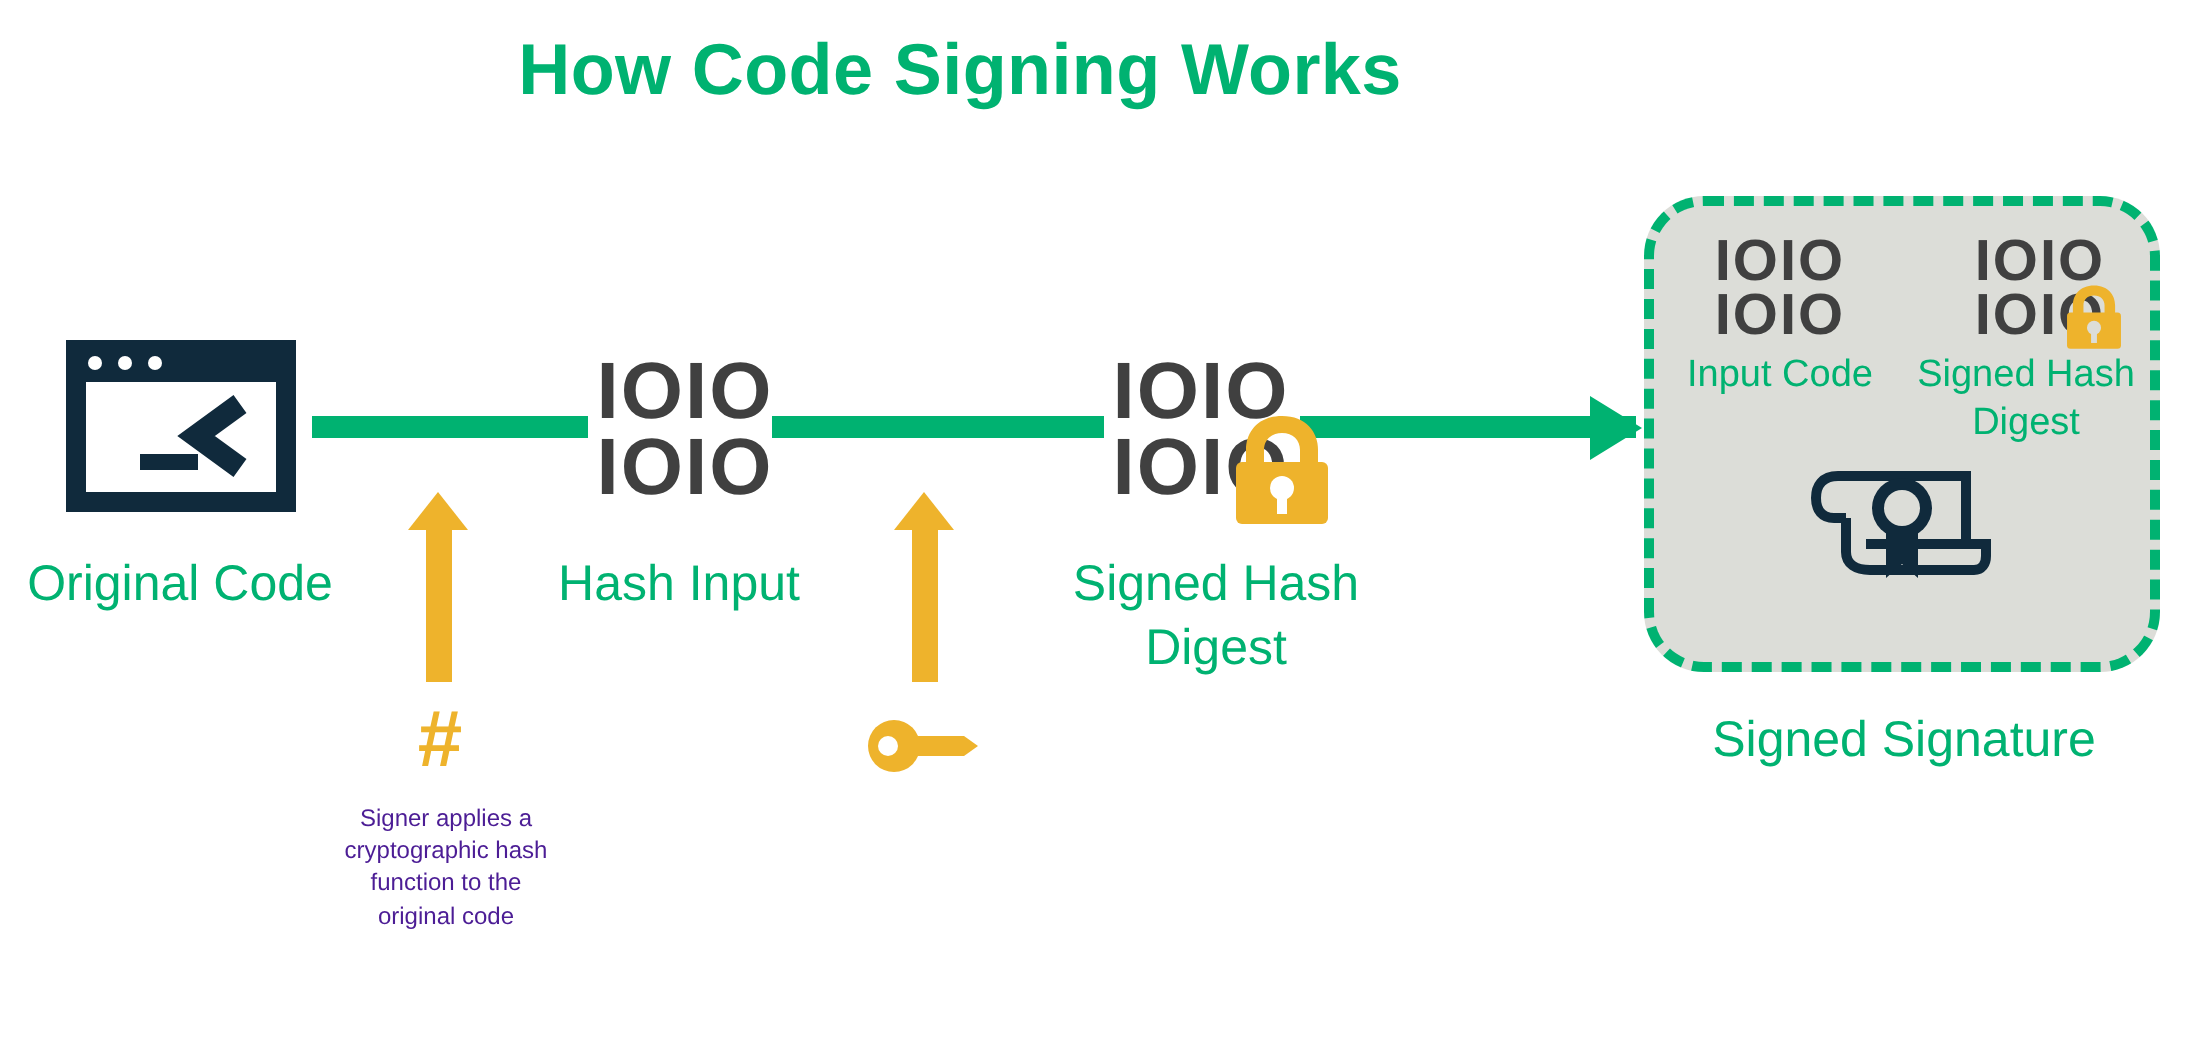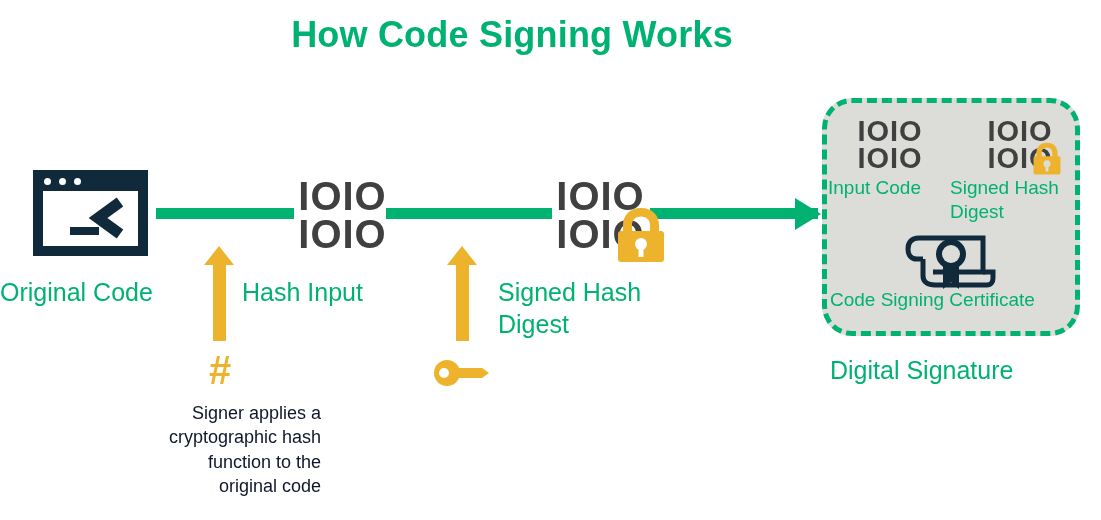--- a/index.html
+++ b/index.html
@@ -23,37 +23,36 @@
   #title {
     position: absolute;
     left: 0;
     top: 14px;
     width: 960px;
     text-align: center;
     font-size: 36px;
     font-weight: bold;
     color: #00b271;
     letter-spacing: 0.2px;
-    margin-left: 32px;
   }
 
   
   .glabel {
     position: absolute;
     color: #00b271;
     font-size: 25px;
-    text-align: left;
+    text-align: center;
     line-height: 1.28;
     white-space: pre-line;
   }
   .caption {
     position: absolute;
-    color: #0f172a;
-    font-size: 18px;
-    text-align: right;
+    color: #4c1d95;
+    font-size: 12px;
+    text-align: center;
     line-height: 1.35;
     white-space: pre-line;
   }
 
   
   .binary {
     position: absolute;
     color: #404040;
     font-weight: bold;
     line-height: 0.94;
@@ -245,17 +244,16 @@
       <g fill="none" stroke="#102a3c" stroke-width="5">
         <path d="M16 6 H80 V40 H30"></path>
         <path d="M16 6 C8 6 5 11 5 17 C5 23 8 27 14 27 H20"></path>
         <path d="M20 27 V44 C20 50 25 53 32 53 H84 C88 53 90 50 90 46 V40 H80"></path>
       </g>
       <circle cx="48" cy="22" r="15" fill="#102a3c"></circle>
       <circle cx="48" cy="22" r="9" fill="#dcddd8"></circle>
       <path d="M40 34 L40 57 L48 50 L56 57 L56 34 Z" fill="#102a3c"></path>
     </svg>
   </div>
-  <div class="glabel" style="left:830px; top:288px; width:244px; font-size:19px;">Code Signing Certificate</div>
-
-  <div class="glabel" style="left:830px; top:354px; width:244px;">Digital Signature</div>
+
+  <div class="glabel" style="left:830px; top:354px; width:244px;">Signed Signature</div>
 
 </div>
 
 </body></html>

